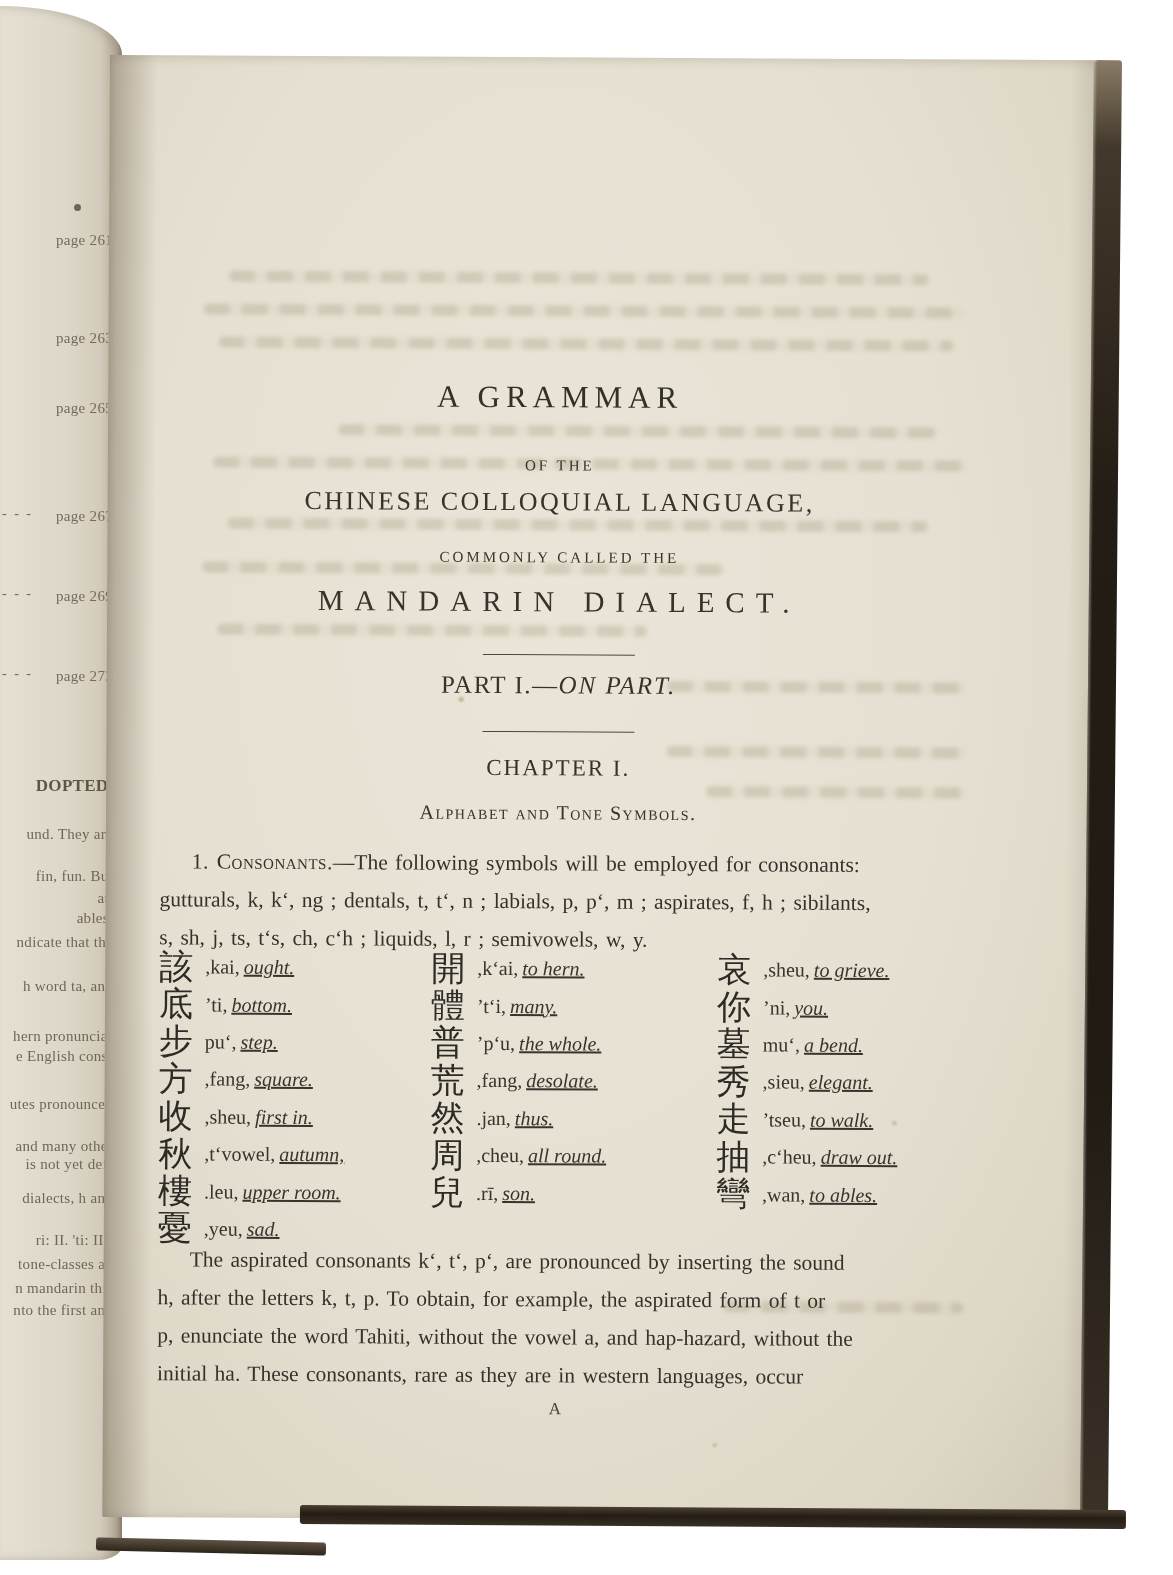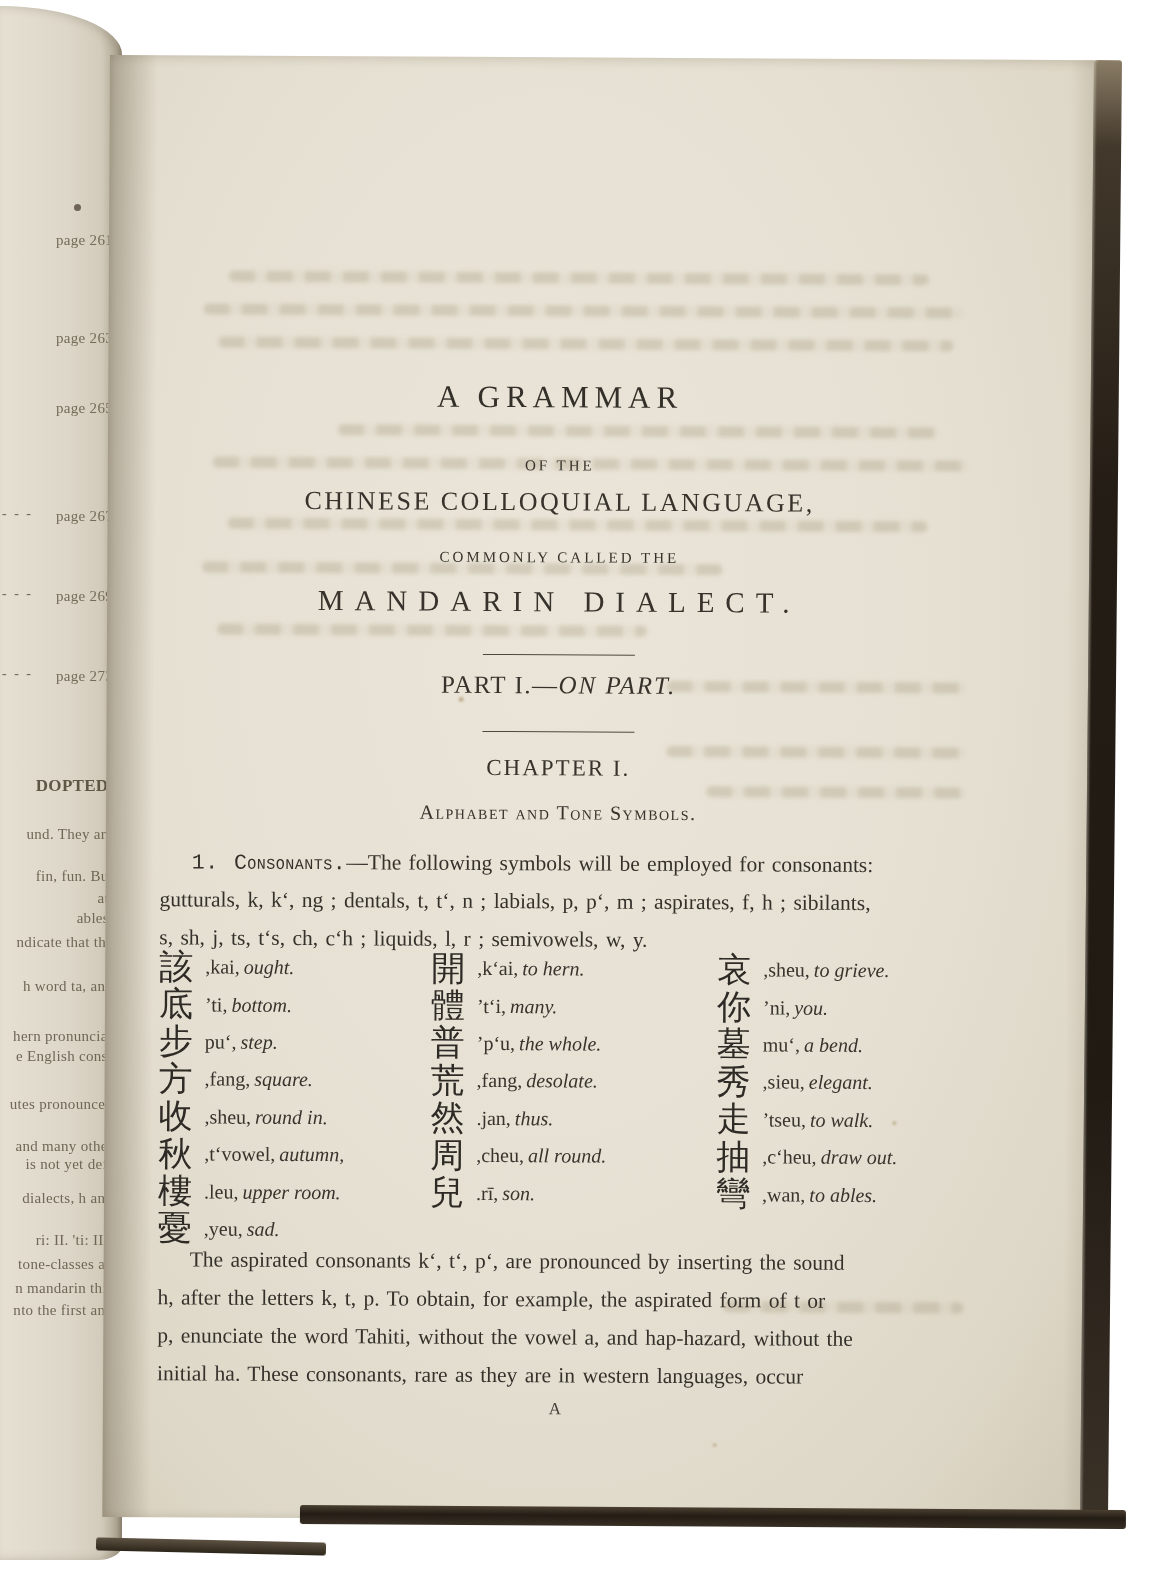--- a/index.html
+++ b/index.html
@@ -51,28 +51,28 @@
   .part-heading{position:absolute;width:100%;text-align:center;transform:translateX(-26px);
         font-size:25px;letter-spacing:1.5px;white-space:nowrap;}
   .part-heading .it{font-style:italic;letter-spacing:2px;}
   .chapter{position:absolute;width:100%;text-align:center;transform:translateX(-26px);
         font-size:23px;letter-spacing:2px;}
   .section{position:absolute;width:100%;text-align:center;transform:translateX(-26px);
         font-variant:small-caps;font-size:20px;letter-spacing:1.5px;}
 
   .bodyline{position:absolute;white-space:nowrap;font-size:21.5px;word-spacing:2px;color:#34302a;}
   .indent{padding-left:32px;}
-  .sc-lead{font-variant:small-caps;letter-spacing:0.5px;font-family:Liberation Mono, monospace;}
+  .sc-lead{font-variant:small-caps;letter-spacing:0.5px;}
 
   .col{position:absolute;}
   .trow{display:flex;align-items:center;height:37.4px;white-space:nowrap;}
   .cchar{width:46px;font-size:34px;line-height:36px;color:#2e2a25;
          font-family:"Liberation Serif","DejaVu Serif",serif;}
   .rom{font-size:20px;color:#38342d;}
-  .gloss{font-style:italic;font-size:20px;color:#38342d;}
+  .gloss{font-style:italic;font-size:20px;color:#38342d;text-decoration:underline;}
 
   .sig{position:absolute;width:100%;text-align:center;transform:translateX(-26px);
        font-size:17px;color:#45403a;}
 
   
   .edge-right{position:absolute;left:1094px;top:60px;width:28px;height:1452px;z-index:3;
     transform:rotate(0.55deg);transform-origin:top left;border-radius:4px 3px 3px 3px;
     background:linear-gradient(to bottom,#8a7c66 0%,#42382b 6%,#241d15 30%,#201a13 70%,#3a3127 100%);
     box-shadow:inset 2px 0 2px rgba(235,228,212,0.35);}
   .edge-bottom{position:absolute;left:300px;top:1505px;width:826px;height:19px;z-index:3;
@@ -161,21 +161,21 @@
         <span class="sc-lead">1. Consonants.</span><span>—The following symbols will be employed for consonants:</span>
       </div>
       <div class="bodyline" style="top:832px">gutturals, k, k‘, ng ;  dentals, t, t‘, n ;  labials, p, p‘, m ;  aspirates, f, h ;  sibilants,</div>
       <div class="bodyline" style="top:870px">s, sh, j, ts, t‘s, ch, c‘h ;  liquids, l, r ;  semivowels, w, y.</div>
 
       <div class="col" style="left:0;top:893px;width:272px">
         <div class="trow"><span class="cchar">該</span><span class="rom">,kai,</span>&nbsp;<span class="gloss">ought.</span></div>
         <div class="trow"><span class="cchar">底</span><span class="rom">’ti,</span>&nbsp;<span class="gloss">bottom.</span></div>
         <div class="trow"><span class="cchar">步</span><span class="rom">pu‘,</span>&nbsp;<span class="gloss">step.</span></div>
         <div class="trow"><span class="cchar">方</span><span class="rom">,fang,</span>&nbsp;<span class="gloss">square.</span></div>
-        <div class="trow"><span class="cchar">收</span><span class="rom">,sheu,</span>&nbsp;<span class="gloss">round in.</span></div>
+        <div class="trow"><span class="cchar">收</span><span class="rom">,sheu,</span>&nbsp;<span class="gloss">first in.</span></div>
         <div class="trow"><span class="cchar">秋</span><span class="rom">,t‘vowel,</span>&nbsp;<span class="gloss">autumn,</span></div>
         <div class="trow"><span class="cchar">樓</span><span class="rom">.leu,</span>&nbsp;<span class="gloss">upper room.</span></div>
         <div class="trow"><span class="cchar">憂</span><span class="rom">,yeu,</span>&nbsp;<span class="gloss">sad.</span></div>
       </div>
 
       <div class="col" style="left:272px;top:893px;width:286px">
         <div class="trow"><span class="cchar">開</span><span class="rom">,k‘ai,</span>&nbsp;<span class="gloss">to hern.</span></div>
         <div class="trow"><span class="cchar">體</span><span class="rom">’t‘i,</span>&nbsp;<span class="gloss">many.</span></div>
         <div class="trow"><span class="cchar">普</span><span class="rom">’p‘u,</span>&nbsp;<span class="gloss">the whole.</span></div>
         <div class="trow"><span class="cchar">荒</span><span class="rom">,fang,</span>&nbsp;<span class="gloss">desolate.</span></div>

